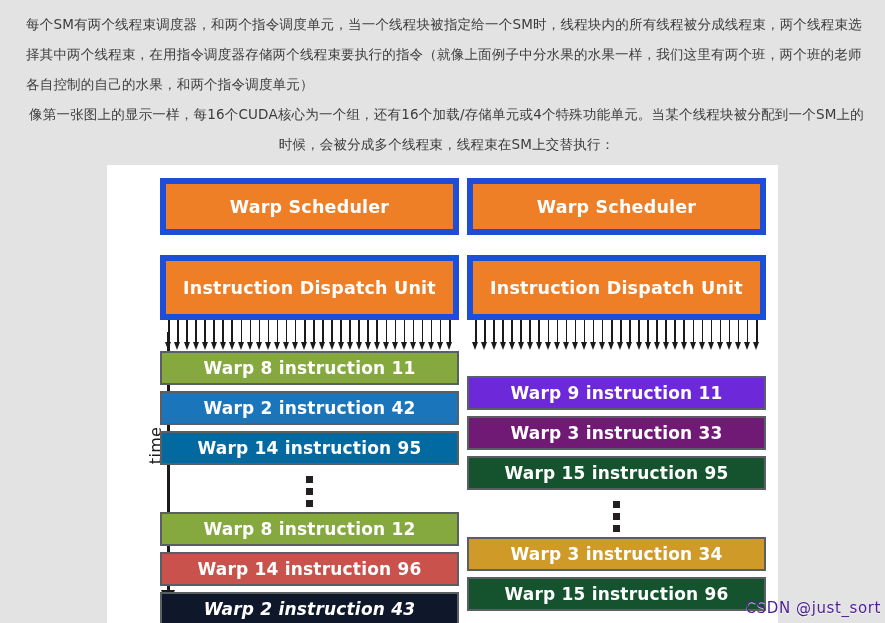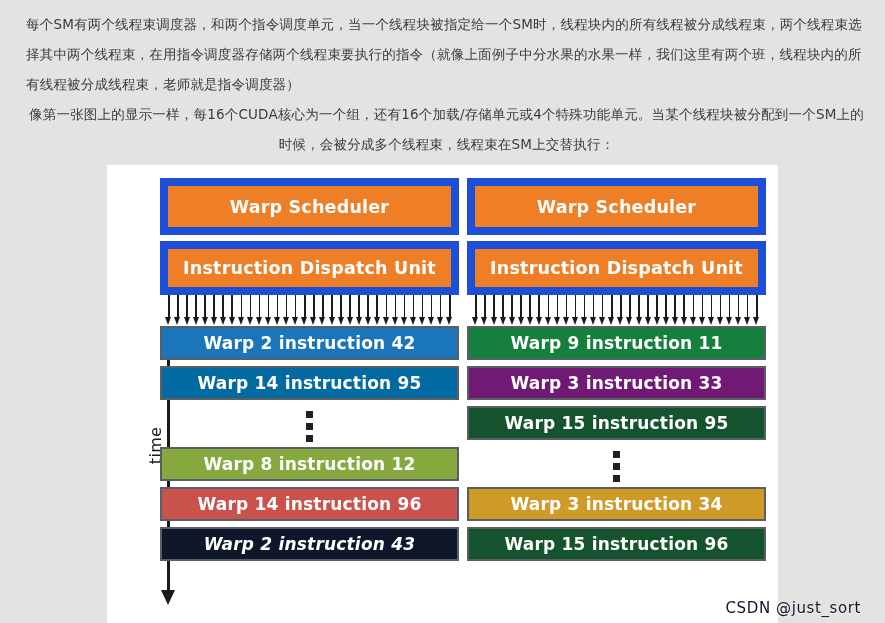--- a/index.html
+++ b/index.html
@@ -90,32 +90,32 @@
   .column {
     position: absolute;
     top: 13px;
     width: 299px;
   }
   .column.left  { left: 53px; }
   .column.right { left: 360px; }
 
   .hdr-box {
     height: 57px;
-    border: 8px solid #1d4ed8;
+    border: 6px solid #1d4ed8;
     background: #ee7f27;
     display: flex;
     align-items: center;
     justify-content: center;
     color: #ffffff;
     font-size: 17.5px;
     font-weight: bold;
     letter-spacing: 0.2px;
     font-family: "DejaVu Sans", sans-serif;
   }
-  .hdr-box.second { margin-top: 6px; height: 54px; }
+  .hdr-box.second { margin-top: 20px; height: 65px; }
 
   
   .arrow-fan {
     position: relative;
     height: 31px;
     margin: 0 0 0 0;
     display: flex;
     justify-content: space-between;
     padding: 0 8px;
   }
@@ -166,37 +166,37 @@
   }
   .ellipsis .dot {
     width: 7px;
     height: 7px;
     background: #231f20;
   }
 
   
   #watermark {
     position: absolute;
-    right: 24px;
+    right: 4px;
     bottom: 6px;
-    color: #0f172a;
+    color: #4c1d95;
     font-size: 15px;
     letter-spacing: 0.6px;
     font-family: "DejaVu Sans", sans-serif;
     text-shadow: 0 1px 0 rgba(255,255,255,0.7);
     white-space: nowrap;
   }
 </style>
 </head>
 <body>
 
 <div id="page">
 
   <div id="prose">
-    <p class="para">每个SM有两个线程束调度器，和两个指令调度单元，当一个线程块被指定给一个SM时，线程块内的所有线程被分成线程束，两个线程束选择其中两个线程束，在用指令调度器存储两个线程束要执行的指令（就像上面例子中分水果的水果一样，我们这里有两个班，线程块内的所有线程被分成线程束，老师就是指令调度器）</p>
+    <p class="para">每个SM有两个线程束调度器，和两个指令调度单元，当一个线程块被指定给一个SM时，线程块内的所有线程被分成线程束，两个线程束选择其中两个线程束，在用指令调度器存储两个线程束要执行的指令（就像上面例子中分水果的水果一样，我们这里有两个班，两个班的老师各自控制的自己的水果，和两个指令调度单元）</p>
     <p class="para second">像第一张图上的显示一样，每16个CUDA核心为一个组，还有16个加载/存储单元或4个特殊功能单元。当某个线程块被分配到一个SM上的时候，会被分成多个线程束，线程束在SM上交替执行：</p>
   </div>
 
   <div id="figure">
 
     <div id="time-axis">
       <div id="time-line"></div>
       <div id="time-arrowhead"></div>
       <div id="time-label">time</div>
     </div>
@@ -330,20 +330,21 @@
             <div class="shaft"></div>
             <div class="head"></div>
           </div>
           <div class="arrow">
             <div class="shaft"></div>
             <div class="head"></div>
           </div>
         </div>
 
       <div class="rows-upper">
+          <div class="warp-row" style="background: rgb(134, 169, 63);">Warp 8 instruction 11</div>
           <div class="warp-row" style="background: rgb(27, 117, 187); text-align: center;">Warp 2 instruction 42</div>
           <div class="warp-row" style="background: #0369a1;">Warp 14 instruction 95</div>
         </div>
       <div class="ellipsis">
         <div class="dot"></div>
         <div class="dot"></div>
         <div class="dot"></div>
       </div>
       <div class="rows-lower">
           <div class="warp-row" style="background: rgb(134, 169, 63);">Warp 8 instruction 12</div>
@@ -481,21 +482,21 @@
             <div class="shaft"></div>
             <div class="head"></div>
           </div>
           <div class="arrow">
             <div class="shaft"></div>
             <div class="head"></div>
           </div>
         </div>
 
       <div class="rows-upper">
-          <div class="warp-row" style="background: #15803d;">Warp 9 instruction 11</div>
+          <div class="warp-row" style="background: #6d28d9; margin-top: 25px;">Warp 9 instruction 11</div>
           <div class="warp-row" style="background: #701a75;">Warp 3 instruction 33</div>
           <div class="warp-row" style="background: #14532d;">Warp 15 instruction 95</div>
         </div>
       <div class="ellipsis">
         <div class="dot"></div>
         <div class="dot"></div>
         <div class="dot"></div>
       </div>
       <div class="rows-lower">
           <div class="warp-row" style="background: rgb(207, 154, 39);">Warp 3 instruction 34</div>

